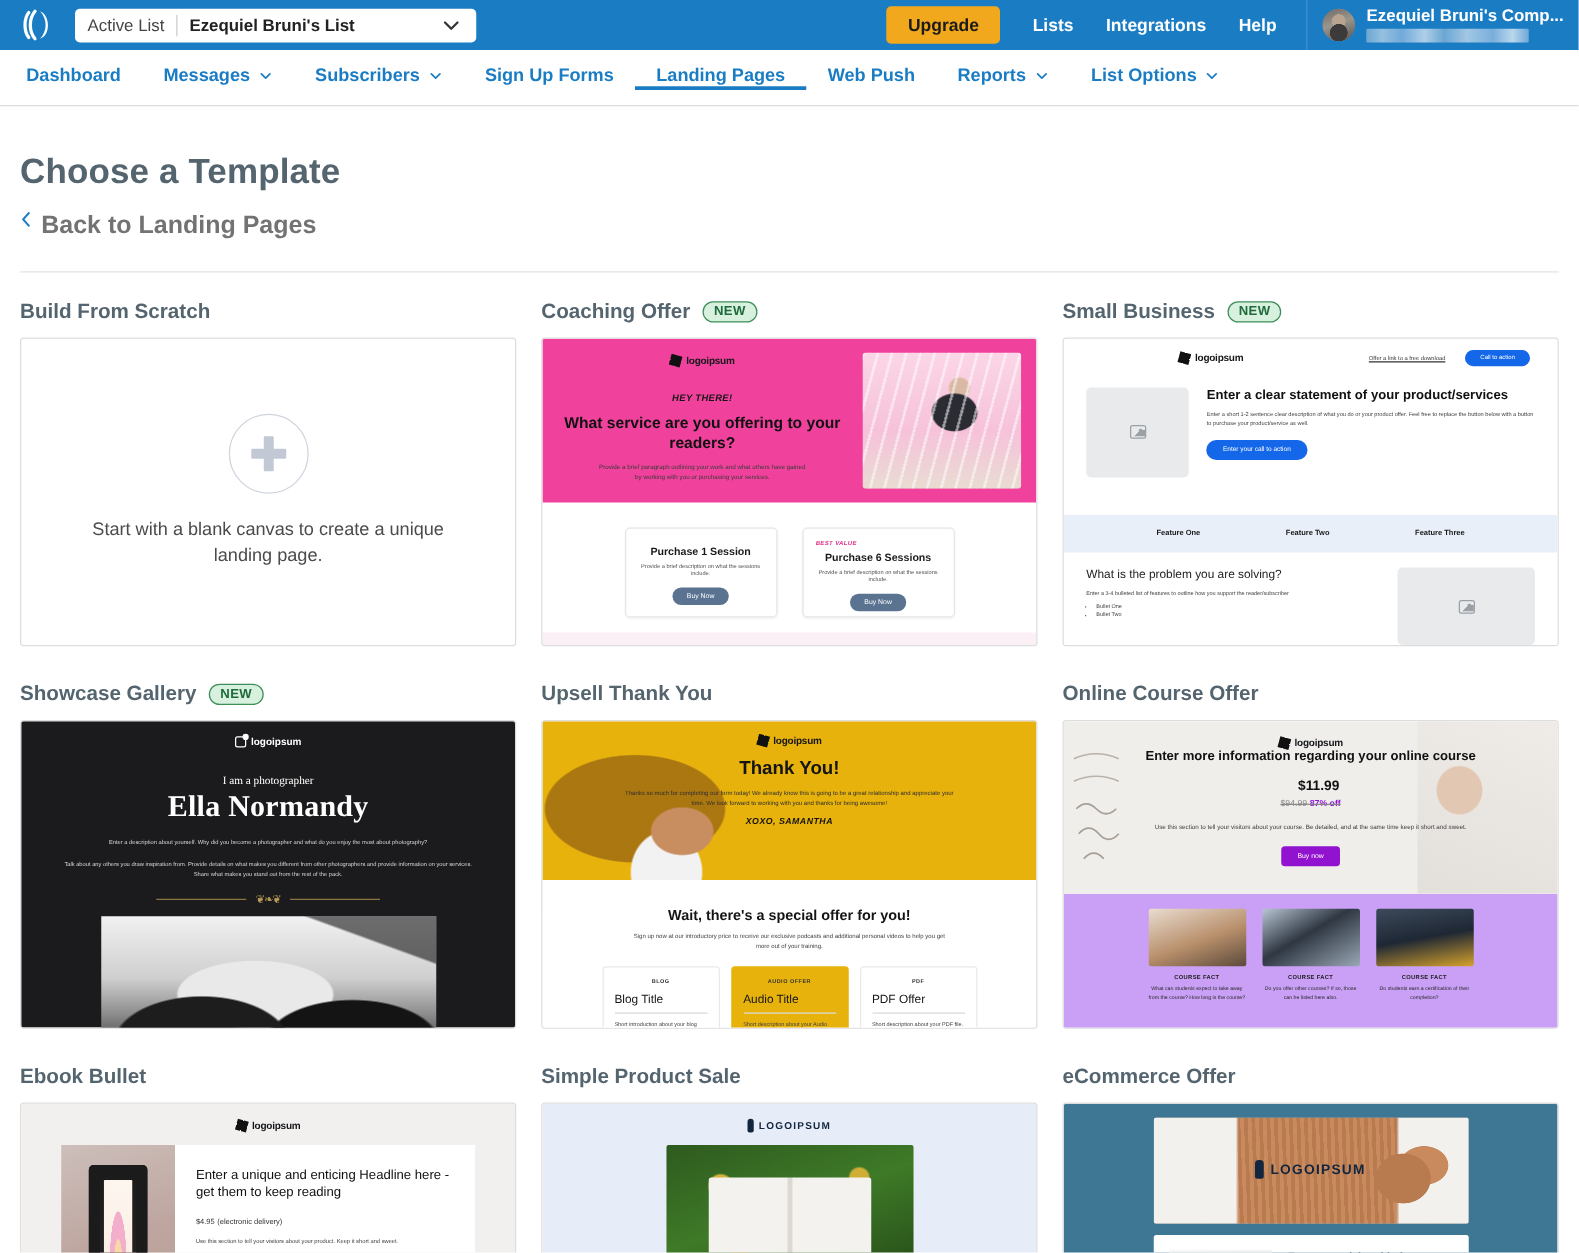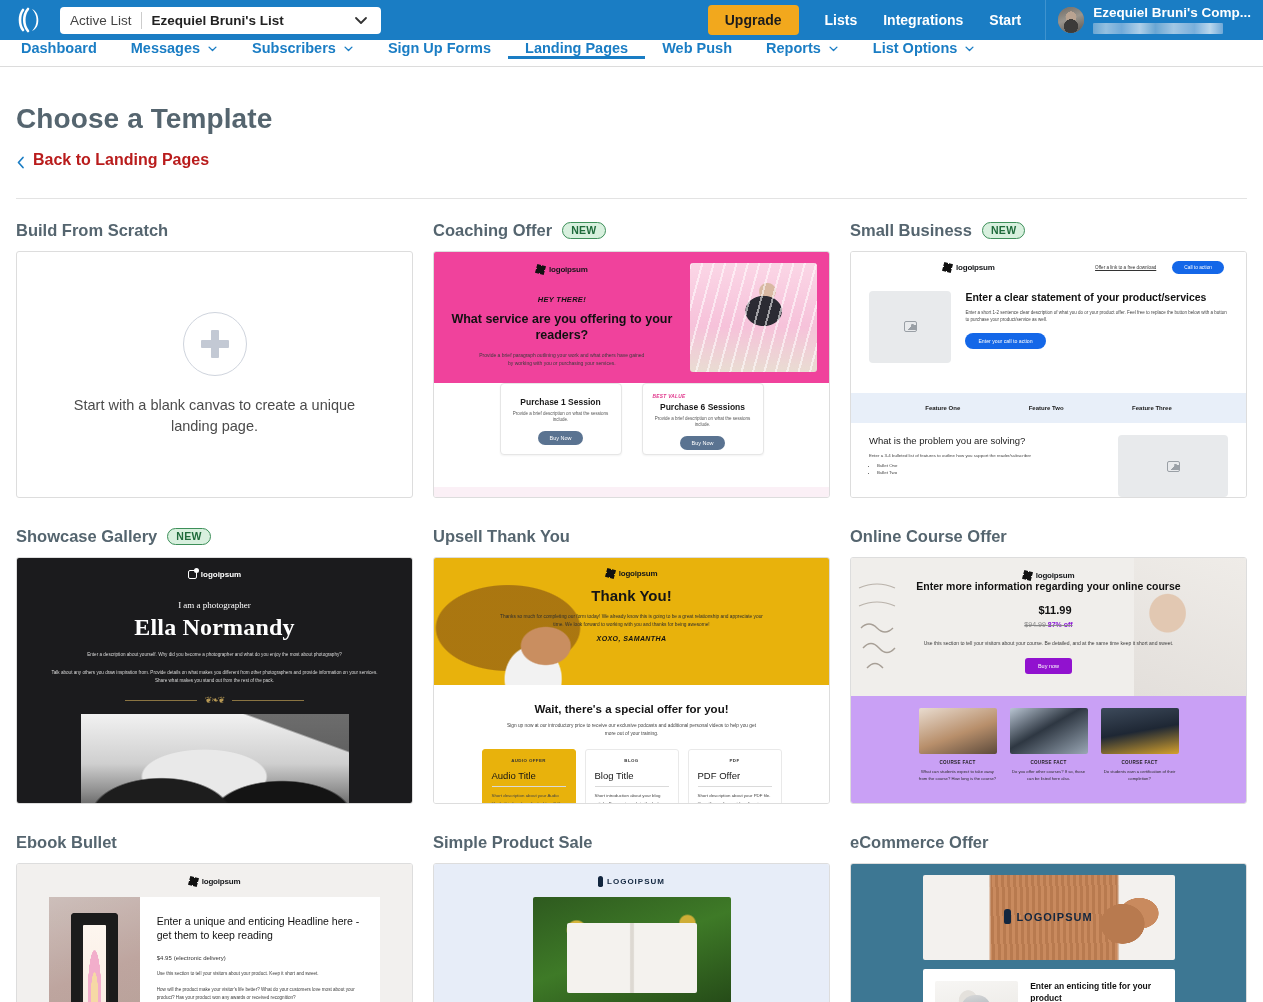--- a/index.html
+++ b/index.html
@@ -106,25 +106,25 @@
     border-radius: 1px;
     background:
       linear-gradient(90deg,#6fa9d4 0%, #9cc4e2 10%, #76addb 22%, #b7d4ea 36%,
                       #6fa9d4 48%, #a9cbe6 62%, #7fb2dd 78%, #c3dcef 90%, #74abd9 100%);
     filter: blur(0.6px);
     opacity: .95;
   }
 
   
   .navbar {
-    height: 27px;
+    height: 45px;
     background: #ffffff;
     border-bottom: 1px solid #dcdcdc;
     display: flex;
-    align-items: flex-start;
+    align-items: center;
     padding-left: 16px;
   }
   .nav-item {
     display: flex; align-items: center;
     color: #1a7dc4;
     font-size: 14.5px;
     font-weight: bold;
     padding: 0 17px;
     cursor: pointer;
     position: relative;
@@ -138,23 +138,23 @@
   
   .page { padding: 0 16px; }
   .page-title {
     font-size: 28px;
     font-weight: bold;
     color: #55656f;
     margin-top: 36px;
     letter-spacing: .1px;
   }
   .back-link {
-    display: inline-flex; align-items: flex-end;
-    color: #b91c1c;
-    font-size: 16px;
+    display: inline-flex; align-items: flex-start;
+    color: #737373;
+    font-size: 20px;
     font-weight: bold;
     margin-top: 16px;
     text-decoration: none;
     cursor: pointer;
   }
   .back-link .bl-chev { margin-right: 7px; display:flex; align-items:center; }
   .rule { height: 1px; background: #e3e3e3; margin-top: 25px; }
 
   .grid {
     display: grid;
@@ -248,21 +248,21 @@
   .coach-h1 { font-size: 12.5px; font-weight: bold; color: #111; margin-top: 7px; line-height: 1.28; }
   .coach-p { font-size: 5px; color:#3a3a3a; margin: 9px auto 0; width: 170px; line-height:1.5; }
   .coach-img {
     width: 138px; height: 109px; margin: 11px 12px 0 0; border-radius: 3px;
     background:
       repeating-linear-gradient(105deg, rgba(255,255,255,.55) 0 2px, transparent 2px 11px),
       radial-gradient(ellipse at 58% 44%, #2b2b33 0 17%, transparent 18%),
       radial-gradient(circle at 61% 26%, #d9b9a3 0 7%, transparent 8%),
       linear-gradient(180deg,#fbd6e6 0%, #f6c2da 58%, #e9dcd2 100%);
   }
-  .coach-bot { height: 104px; background:#fff; display:flex; gap:20px; justify-content:center; padding-top:0;}
+  .coach-bot { height: 104px; background:#fff; display:flex; gap:20px; justify-content:center; padding-top:20px;}
   .coach-card {
     width: 122px; height: 72px; border:1px solid #e6e6e6; border-radius:4px;
     background:#fff; padding: 10px 10px 0; text-align:center;
     box-shadow: 0 1px 2px rgba(0,0,0,.05);
     display:flex; flex-direction:column; align-items:center;
   }
   .coach-best { font-size:4.8px; font-weight:bold; font-style:italic; color:#e0338a; align-self:flex-start; letter-spacing:.3px; }
   .coach-ct { font-size:8.5px; font-weight:bold; color:#1a1a1a; margin-top:3px; }
   .coach-cd { font-size:4.5px; color:#555; margin-top:4px; line-height:1.4; }
   .pill-btn {
@@ -319,21 +319,21 @@
   .ut-top::before {
     content:""; position:absolute; left:-10px; bottom:-18px; width:210px; height:150px;
     background:
       radial-gradient(ellipse at 58% 62%, #c98e60 0 14%, transparent 15%),
       radial-gradient(ellipse at 52% 84%, #f2f2f2 0 18%, transparent 19%),
       radial-gradient(ellipse at 40% 50%, rgba(120,70,20,.55) 0 40%, transparent 41%);
   }
   .ut-h1 { font-size:15px; font-weight:bold; color:#151515; margin-top:9px; position:relative;}
   .ut-p { font-size:4.8px; color:#2e2e2e; width:265px; margin:9px auto 0; line-height:1.7; position:relative;}
   .ut-sig { font-size:7px; font-weight:bold; font-style:italic; color:#111; margin-top:6px; position:relative; letter-spacing:.4px;}
-  .ut-mid { background:#fff; text-align:center; padding-top:18px;}
+  .ut-mid { background:#fff; text-align:center; padding-top:0;margin-top:23px;}
   .ut-h2 { font-size:11.5px; font-weight:bold; color:#141414; }
   .ut-p2 { font-size:4.8px; color:#444; width:250px; margin:7px auto 0; line-height:1.7;}
   .ut-cards { display:flex; gap:9px; justify-content:center; margin-top:11px;}
   .ut-card { width:94px; height:70px; border:1px solid #e9e9e9; border-radius:3px; padding:8px 9px 0; text-align:left; background:#fff;}
   .ut-card.hl { background:#e8b20c; border-color:#e8b20c;}
   .ut-kick { font-size:4.4px; font-weight:bold; color:#333; text-align:center; letter-spacing:.4px;}
   .ut-ct { font-size:9.5px; color:#151515; margin-top:7px;}
   .ut-line { height:1px; background:#dadada; margin:5px 0 5px;}
   .ut-cd { font-size:4.4px; color:#444; line-height:1.65;}
 
@@ -465,21 +465,21 @@
       <svg width="16" height="16" viewBox="0 0 16 16">
           <path d="M3 6 L8 11 L13 6" stroke="#333" stroke-width="1.8" fill="none" stroke-linecap="round" stroke-linejoin="round"></path>
         </svg>
     </span>
   </div>
 
   <div class="topbar-right">
     <button class="upgrade-btn">Upgrade</button>
     <a class="top-link" href="#">Lists</a>
     <a class="top-link" href="#">Integrations</a>
-    <a class="top-link" href="#">Start</a>
+    <a class="top-link" href="#">Help</a>
     <div class="acct-sep"></div>
     <div class="account">
       <div class="avatar">
           <div class="face"></div>
         </div>
       <div class="acct-text">
         <span class="acct-name">Ezequiel Bruni's Comp...</span>
         <span class="acct-sub"></span>
       </div>
     </div>
@@ -691,31 +691,31 @@
                 <span>logoipsum</span>
               </div>
             <div class="ut-h1">Thank You!</div>
             <div class="ut-p">Thanks so much for completing our form today! We already know this is going to be a great relationship and appreciate your time. We look forward to working with you and thanks for being awesome!</div>
             <div class="ut-sig">XOXO, SAMANTHA</div>
           </div>
           <div class="ut-mid">
             <div class="ut-h2">Wait, there's a special offer for you!</div>
             <div class="ut-p2">Sign up now at our introductory price to receive our exclusive podcasts and additional personal videos to help you get more out of your training.</div>
             <div class="ut-cards">
+              <div class="ut-card">
+                <div class="ut-kick">BLOG</div>
+                <div class="ut-ct">Blog Title</div>
+                <div class="ut-line"></div>
+                <div class="ut-cd">Short introduction about your blog article. Be sure to update the button with the link to the full article.</div>
+              </div>
               <div class="ut-card hl">
                 <div class="ut-kick">AUDIO OFFER</div>
                 <div class="ut-ct">Audio Title</div>
                 <div class="ut-line"></div>
                 <div class="ut-cd">Short description about your Audio file. Is this free for a limited time? Or outline a discount specific to first time subscribers.</div>
-              </div>
-              <div class="ut-card">
-                <div class="ut-kick">BLOG</div>
-                <div class="ut-ct">Blog Title</div>
-                <div class="ut-line"></div>
-                <div class="ut-cd">Short introduction about your blog article. Be sure to update the button with the link to the full article.</div>
               </div>
               <div class="ut-card">
                 <div class="ut-kick">PDF</div>
                 <div class="ut-ct">PDF Offer</div>
                 <div class="ut-line"></div>
                 <div class="ut-cd">Short description about your PDF file. Or outline a discount for after sign up. Is this free for a limited time?</div>
               </div>
             </div>
           </div>
         </div>

